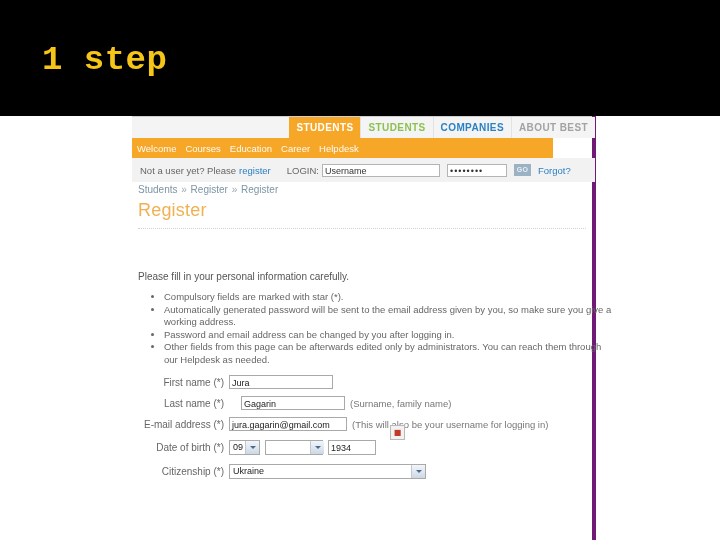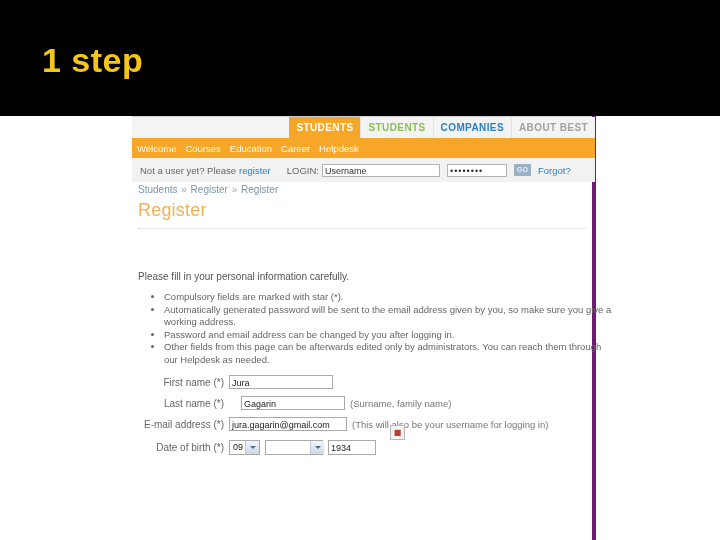--- a/index.html
+++ b/index.html
@@ -31,21 +31,21 @@
   }
   .banner-title {
     position: absolute;
     left: 42px;
     top: 40px;
     font-size: 34px;
     font-weight: bold;
     color: #f5c518;
     letter-spacing: 0.5px;
     line-height: 40px;
-    font-family: Liberation Sans, sans-serif;
+    font-family: Liberation Mono, monospace;
   }
 
   
   .webshot {
     position: absolute;
     left: 0;
     top: 116px;
     width: 720px;
     height: 424px;
     background: #ffffff;
@@ -102,21 +102,21 @@
   .tab.students { background: #f6a728; color: #ffffff; border-left: none; }
   .tab.academics { color: #8cc152; }
   .tab.companies { color: #2a81c4; }
   .tab.about { color: #a3a3a3; }
 
   
   .subnav {
     position: absolute;
     left: 0;
     top: 22px;
-    width: 463px;
+    width: 421px;
     height: 20px;
     background: #f6a728;
     display: flex;
     align-items: center;
     padding-left: 5px;
     box-sizing: border-box;
   }
   .subnav-item {
     font-size: 9.5px;
     color: #ffffff;
@@ -460,19 +460,26 @@
           <div class="fsel sel-month">
             <span class="sel-val">March</span>
             <span class="sel-arrow"></span>
           </div>
           <div class="ftext w-year">1934</div>
           <div class="broken-img">
             <span class="x-mark">■</span>
           </div>
         </div>
 
+        <div class="frow">
+          <div class="flabel">Citizenship (*)</div>
+          <div class="fsel sel-citizen">
+            <span class="sel-val">Ukraine</span>
+            <span class="sel-arrow"></span>
+          </div>
+        </div>
 
 
       </div>
     </div>
   </div>
 
 </div>
 
 </body></html>

